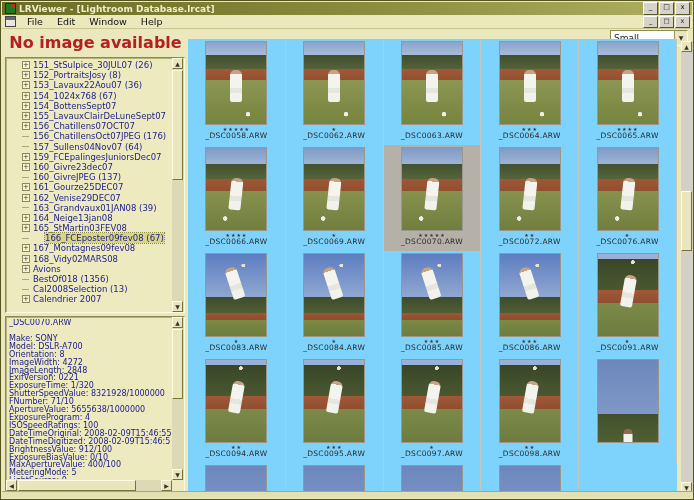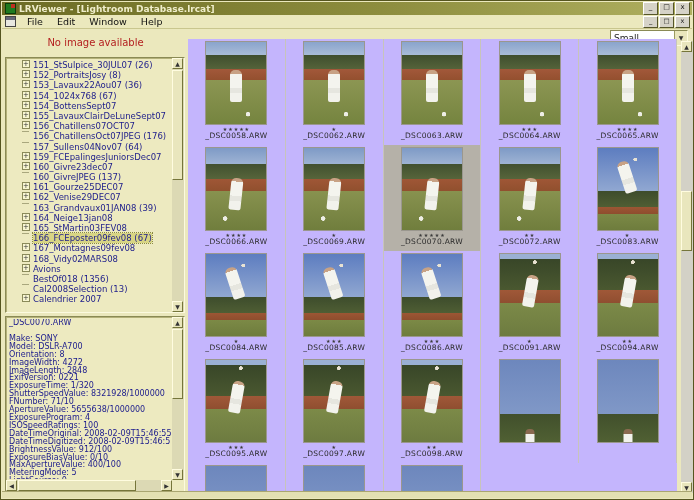--- a/index.html
+++ b/index.html
@@ -22,35 +22,35 @@
     border-bottom:1px solid #c9c68e;display:flex;align-items:center;padding:0 2px;box-sizing:border-box;}
   .mdi-icon{width:9px;height:9px;margin:0 4px 0 1px;background:#e8e8e0;border:1px solid #444;position:relative;flex:0 0 auto;}
   .mdi-icon::after{content:"";position:absolute;left:0;top:0;right:0;height:3px;background:#667;}
   .menu-item{font-size:9.5px;color:#111;padding:0 7px;line-height:13px;}
   .menubar .spacer{flex:1;}
   .mdibtn{width:13px;height:10px;margin-left:1px;background:#d6d3c8;border:1px solid;
     border-color:#ffffff #55552a #55552a #ffffff;font-size:6.5px;line-height:9px;text-align:center;color:#111;flex:0 0 auto;}
 
   
   .preview-area{position:absolute;left:4px;top:28px;width:181px;height:27px;display:flex;align-items:center;justify-content:center;}
-  .no-image{font-size:10px;font-weight:normal;color:#b42020;}
+  .no-image{font-size:16px;font-weight:bold;color:#b42020;}
 
   
   .sunken{background:#edeac0;border:1px solid;border-color:#8a8a55 #fcfadf #fcfadf #8a8a55;
     box-shadow:inset 1px 1px 0 #b4b179;box-sizing:border-box;overflow:hidden;}
 
   
   .tree-panel{position:absolute;left:4px;top:56px;width:180px;height:256px;}
   .tree-scrollarea{position:absolute;left:2px;top:2px;right:13px;bottom:2px;overflow:hidden;}
-  .tree-row{display:flex;height:10.2px;white-space:nowrap;padding-left:14px;}
+  .tree-row{display:flex;align-items:center;height:10.2px;white-space:nowrap;padding-left:14px;}
   .expand-box{width:8px;height:8px;flex:0 0 auto;margin-right:3px;background:#f8f6d2;border:1px solid #8a8a5a;
     font-size:7px;line-height:7px;text-align:center;color:#333;box-sizing:border-box;}
   .leaf-dash{width:7px;height:1px;flex:0 0 auto;margin-right:4px;background:#a9a77d;}
   .tree-label{font-size:8.5px;color:#1c1c8a;}
-  .tree-label.selected{background:#d8d584;outline:1px dotted #8a8a40;}
+  .tree-label.selected{background:#d8d584;outline:1px dotted #8a8a40;margin-left:12px;}
 
   
   .meta-panel{position:absolute;left:4px;top:315px;width:180px;height:177px;}
   .meta-scrollarea{position:absolute;left:3px;top:2px;right:13px;bottom:13px;overflow:hidden;}
   .meta-line{font-size:8px;line-height:7.9px;color:#1a1a8c;white-space:nowrap;}
   .meta-line.header{margin-bottom:8px;}
 
   
   .vscroll{position:absolute;top:0;right:0;bottom:0;width:12px;background:#dcd9b4;}
   .hscroll{position:absolute;left:0;right:12px;bottom:0;height:12px;background:#dcd9b4;}
@@ -62,21 +62,21 @@
   .hscroll .left{left:0;top:0;} .hscroll .right{right:0;top:0;}
 
   
   .size-combo{position:absolute;left:609px;top:29px;width:78px;height:16px;background:#fff;
     border:1px solid;border-color:#8a8a55 #fcfadf #fcfadf #8a8a55;box-sizing:border-box;display:flex;}
   .combo-value{flex:1;font-size:9px;line-height:14px;padding-left:3px;color:#222;overflow:hidden;}
   .combo-btn{width:13px;height:100%;background:#e9e6bd;border-left:1px solid #9a9a60;
     font-size:6px;line-height:13px;text-align:center;color:#333;box-sizing:border-box;}
 
   
-  .grid{position:absolute;left:187px;top:38px;width:489px;height:454px;background:#c4b5fd;
+  .grid{position:absolute;left:187px;top:38px;width:489px;height:454px;background:#7dd3fc;
     display:grid;grid-template-columns:repeat(5,1fr);grid-auto-rows:106px;overflow:hidden;}
   .cell{position:relative;border-right:1px solid #c7c4bb;box-sizing:border-box;
     display:flex;flex-direction:column;align-items:center;padding-top:2px;}
   .cell.sel{background:#b5b1a8;}
   .thumb{width:62px;height:84px;flex:0 0 auto;position:relative;border:1px solid #9a978e;box-sizing:border-box;overflow:hidden;}
   .stars{height:6px;font-size:5px;line-height:6px;letter-spacing:1px;color:#3a3a3a;margin-top:1px;}
   .fname{font-size:7.5px;line-height:8px;color:#2a2a2a;letter-spacing:0.3px;}
 
   
   .v-field{background:
@@ -322,20 +322,25 @@
         <div class="thumb v-field2"></div>
         <div class="stars">★★★★★</div>
         <div class="fname">_DSC0070.ARW</div>
       </div>
       <div class="cell">
         <div class="thumb v-field2"></div>
         <div class="stars">★★</div>
         <div class="fname">_DSC0072.ARW</div>
       </div>
       <div class="cell">
+        <div class="thumb v-field2"></div>
+        <div class="stars">★</div>
+        <div class="fname">_DSC0076.ARW</div>
+      </div>
+      <div class="cell">
         <div class="thumb v-sky"></div>
         <div class="stars">★</div>
         <div class="fname">_DSC0083.ARW</div>
       </div>
       <div class="cell">
         <div class="thumb v-sky"></div>
         <div class="stars">★</div>
         <div class="fname">_DSC0084.ARW</div>
       </div>
       <div class="cell">

